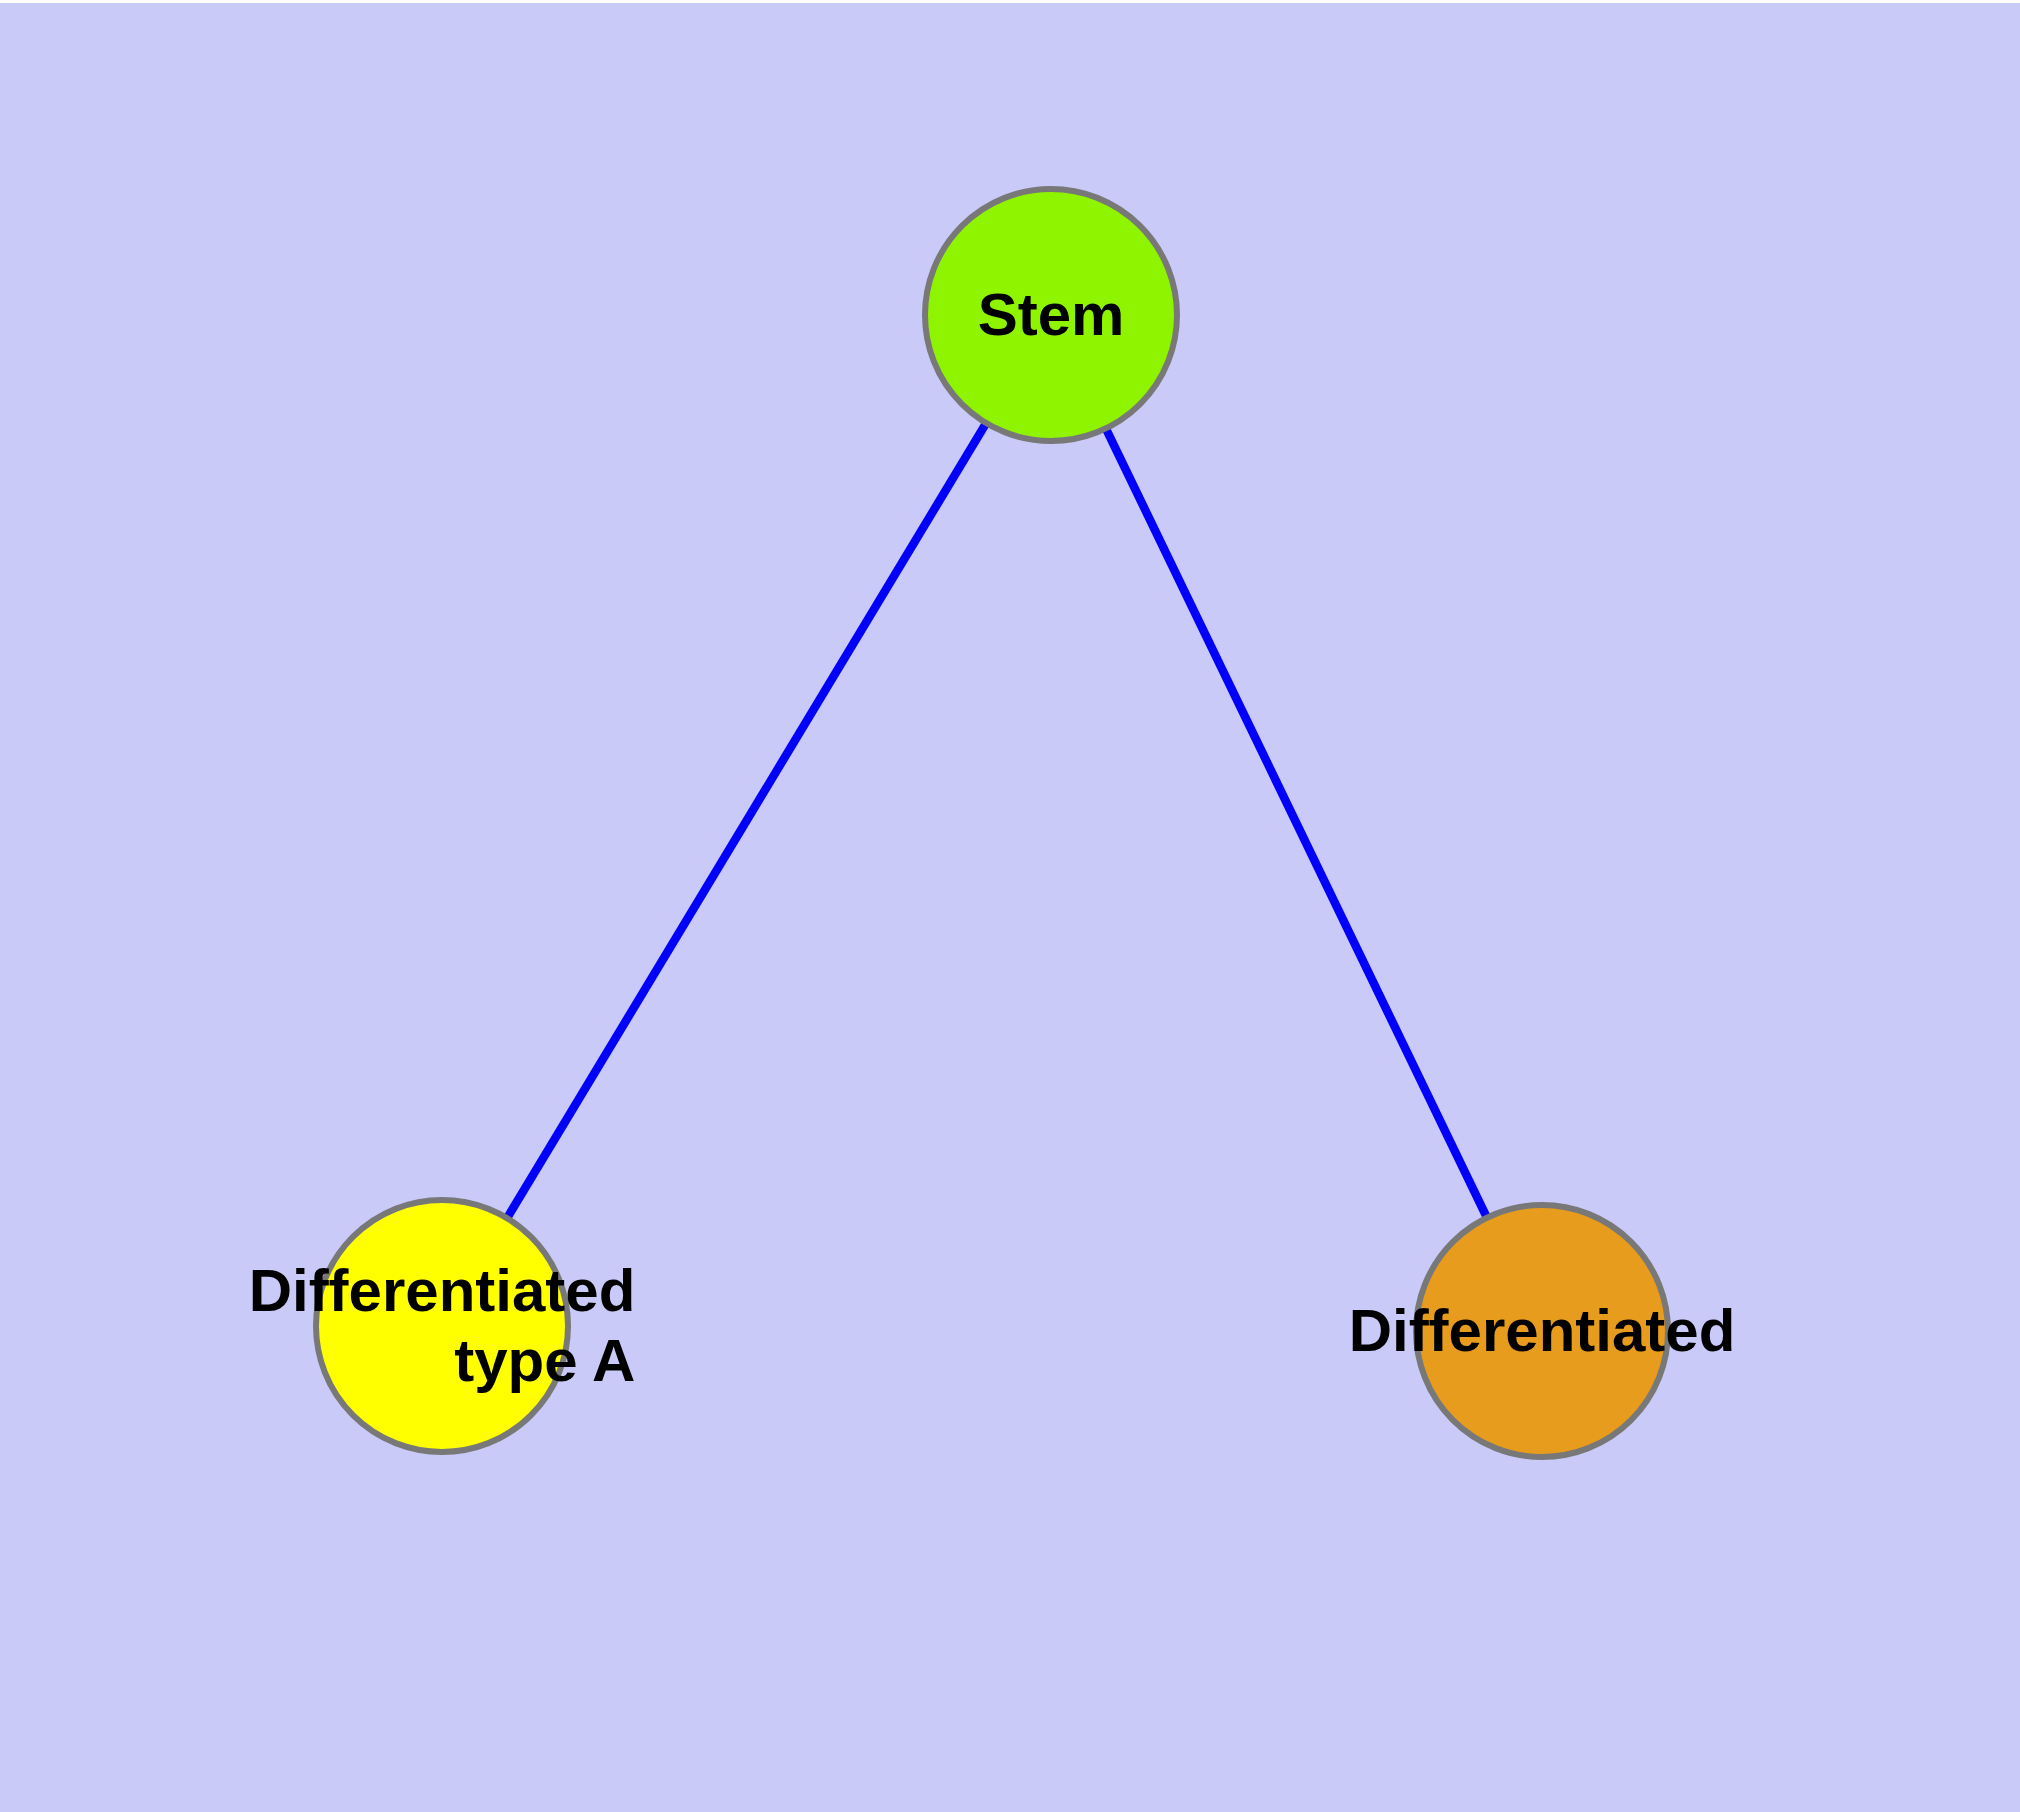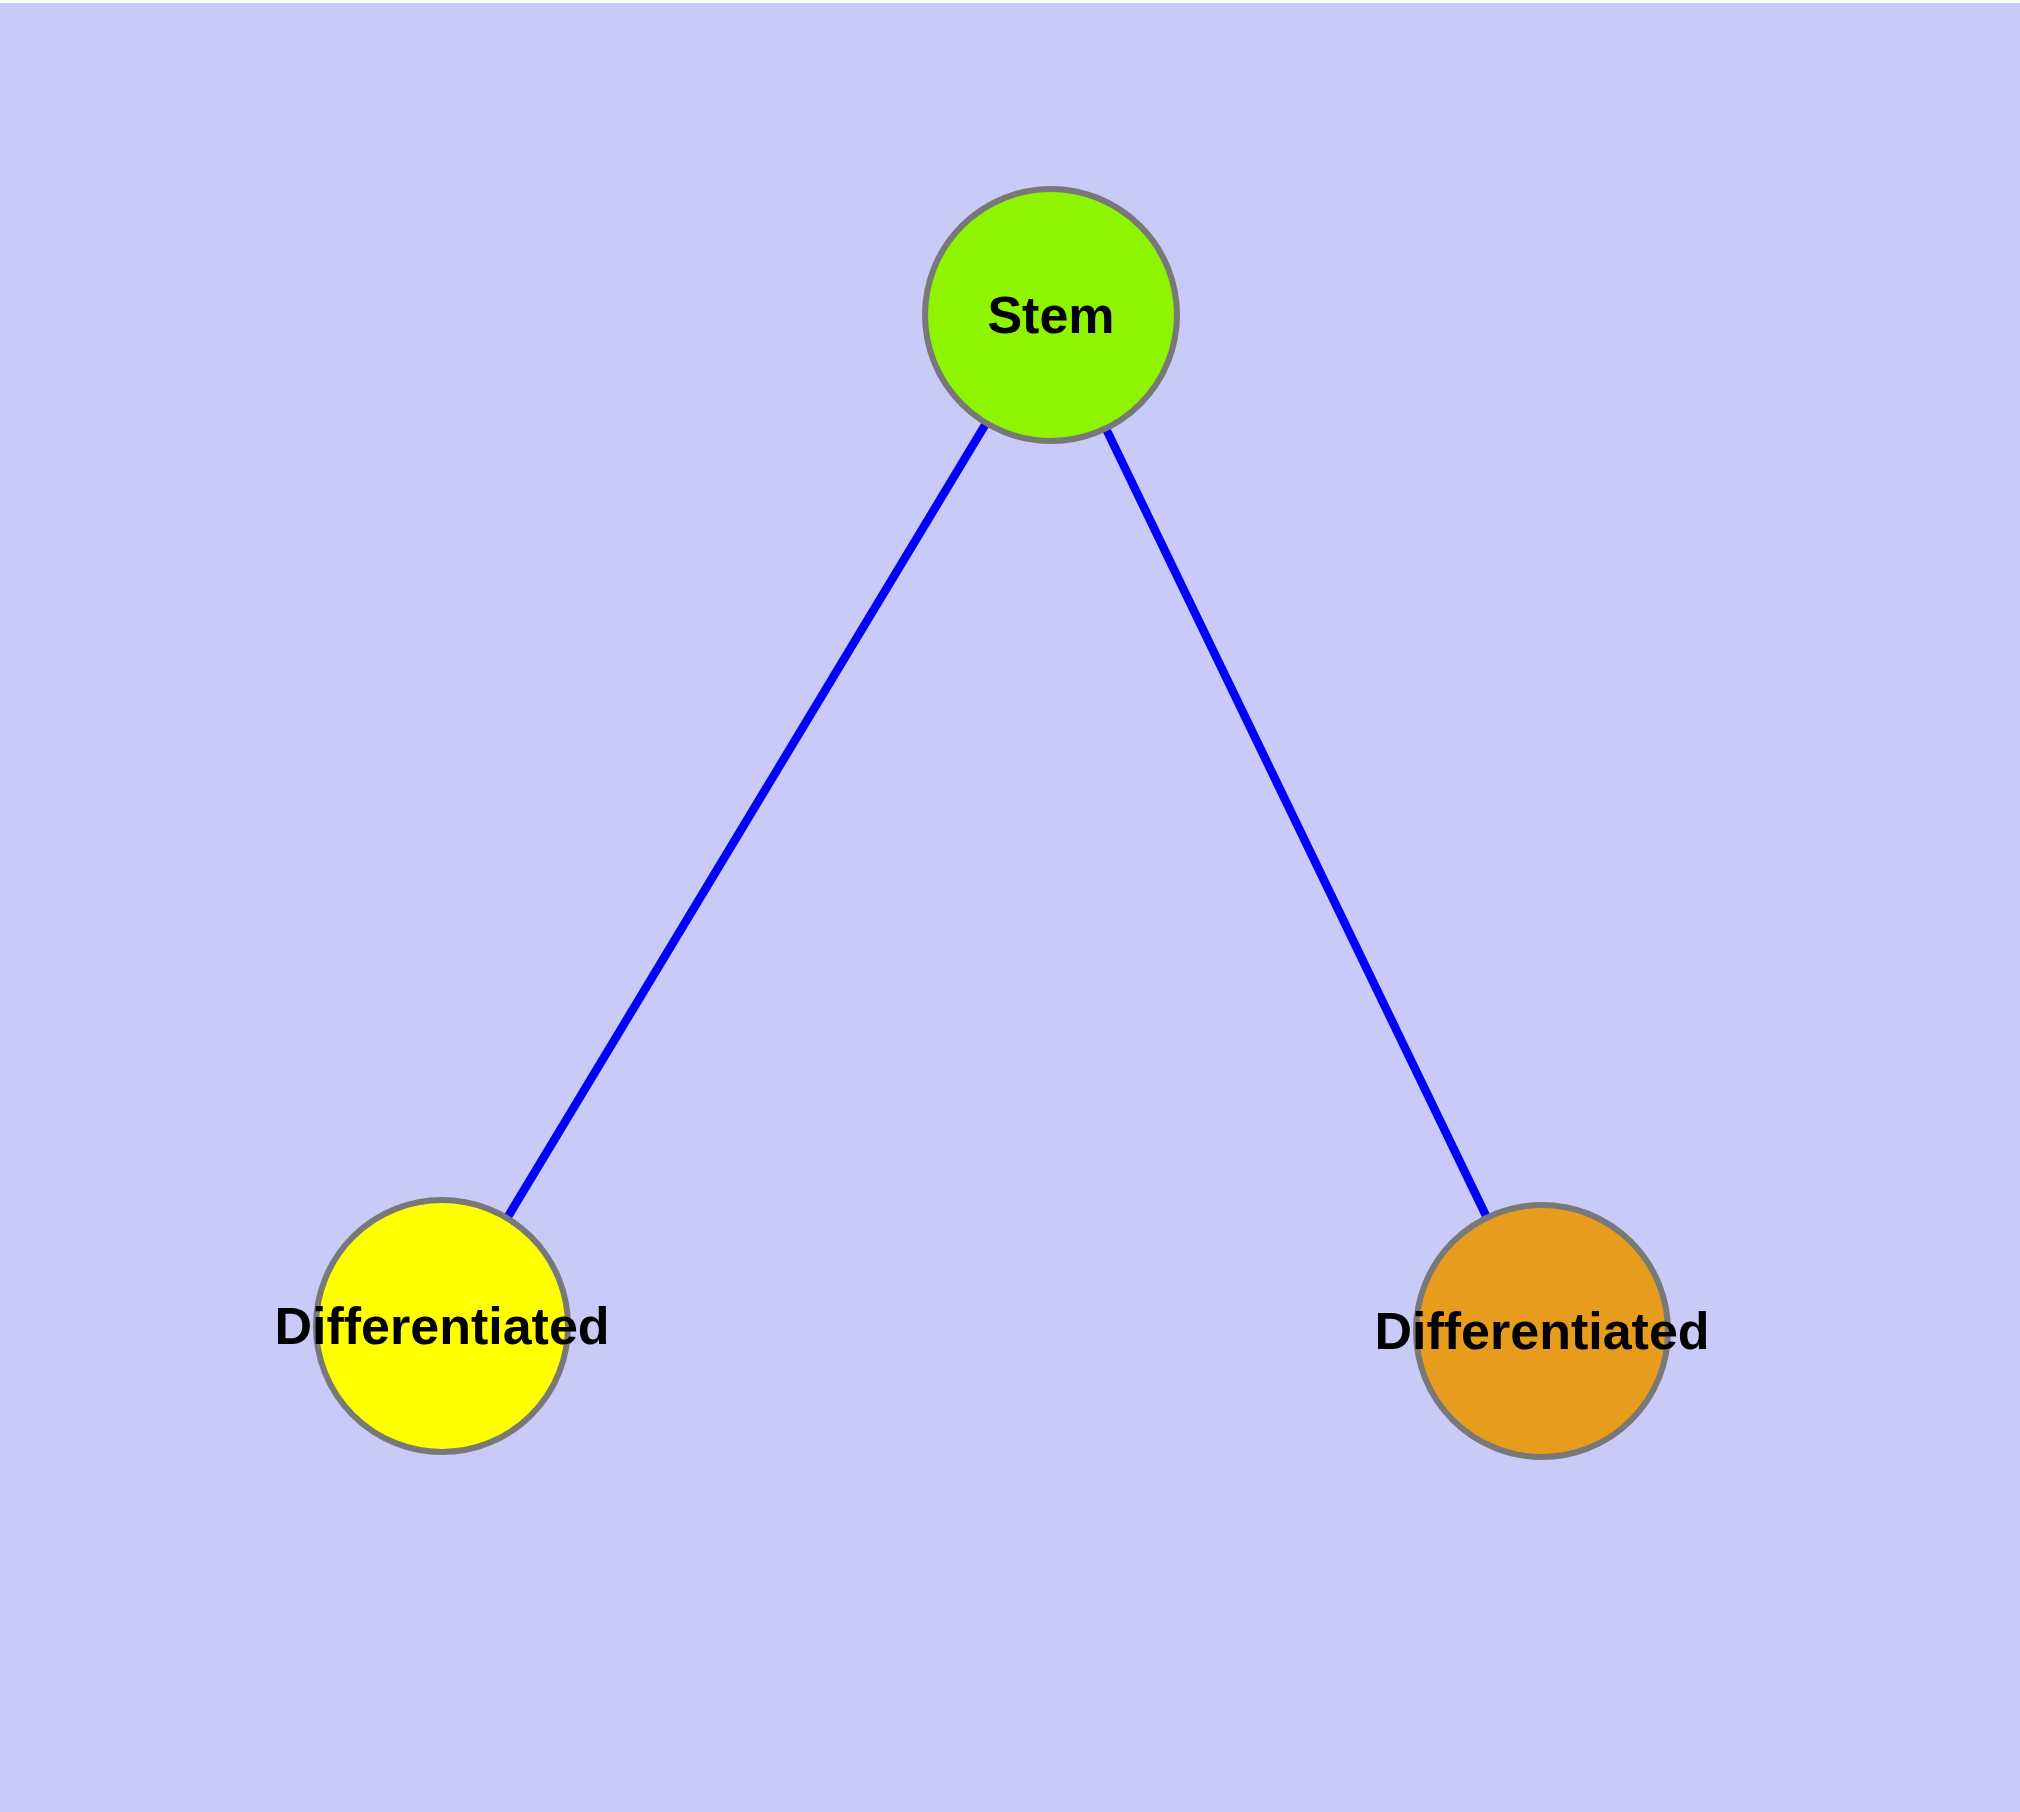--- a/index.html
+++ b/index.html
@@ -35,21 +35,21 @@
     position: absolute;
     border-radius: 50%;
     box-sizing: border-box;
     transform: translate(-50%, -50%);
   }
   .node-label {
     position: absolute;
     transform: translate(-50%, -50%);
     text-align: right;
     font-weight: bold;
-    font-size: 52px;
+    font-size: 60px;
     line-height: 1.17;
     white-space: nowrap;
   }
 </style>
 </head>
 <body style="background: rgb(202, 202, 248);">
 
 <div class="canvas" style="background: rgb(202, 202, 248);">
 
   <div class="top-strip" style="background: rgb(255, 255, 255);"></div>
@@ -62,20 +62,21 @@
   <div class="node" style="left: 1051px; top: 315px; height: 258px; width: 258px; background: rgb(143, 244, 0); border: 6px solid rgb(120, 120, 120);"></div>
   <div class="node" style="left: 442px; top: 1326px; height: 258px; width: 258px; background: rgb(255, 255, 0); border: 6px solid rgb(120, 120, 120);"></div>
   <div class="node" style="left: 1542px; top: 1331px; height: 258px; width: 258px; background: rgb(232, 156, 30); border: 6px solid rgb(120, 120, 120);"></div>
 
   <div class="node-label" style="left: 1051px; top: 315px; color: rgb(0, 0, 0);">
     <div>Stem</div>
   </div>
 
   <div class="node-label" style="left: 442px; top: 1326px; color: rgb(0, 0, 0);">
     <div>Differentiated</div>
+    <div>type A</div>
   </div>
 
   <div class="node-label" style="left: 1542px; top: 1331px; color: rgb(0, 0, 0);">
     <div>Differentiated</div>
   </div>
 
 </div>
 
 
 </body></html>

